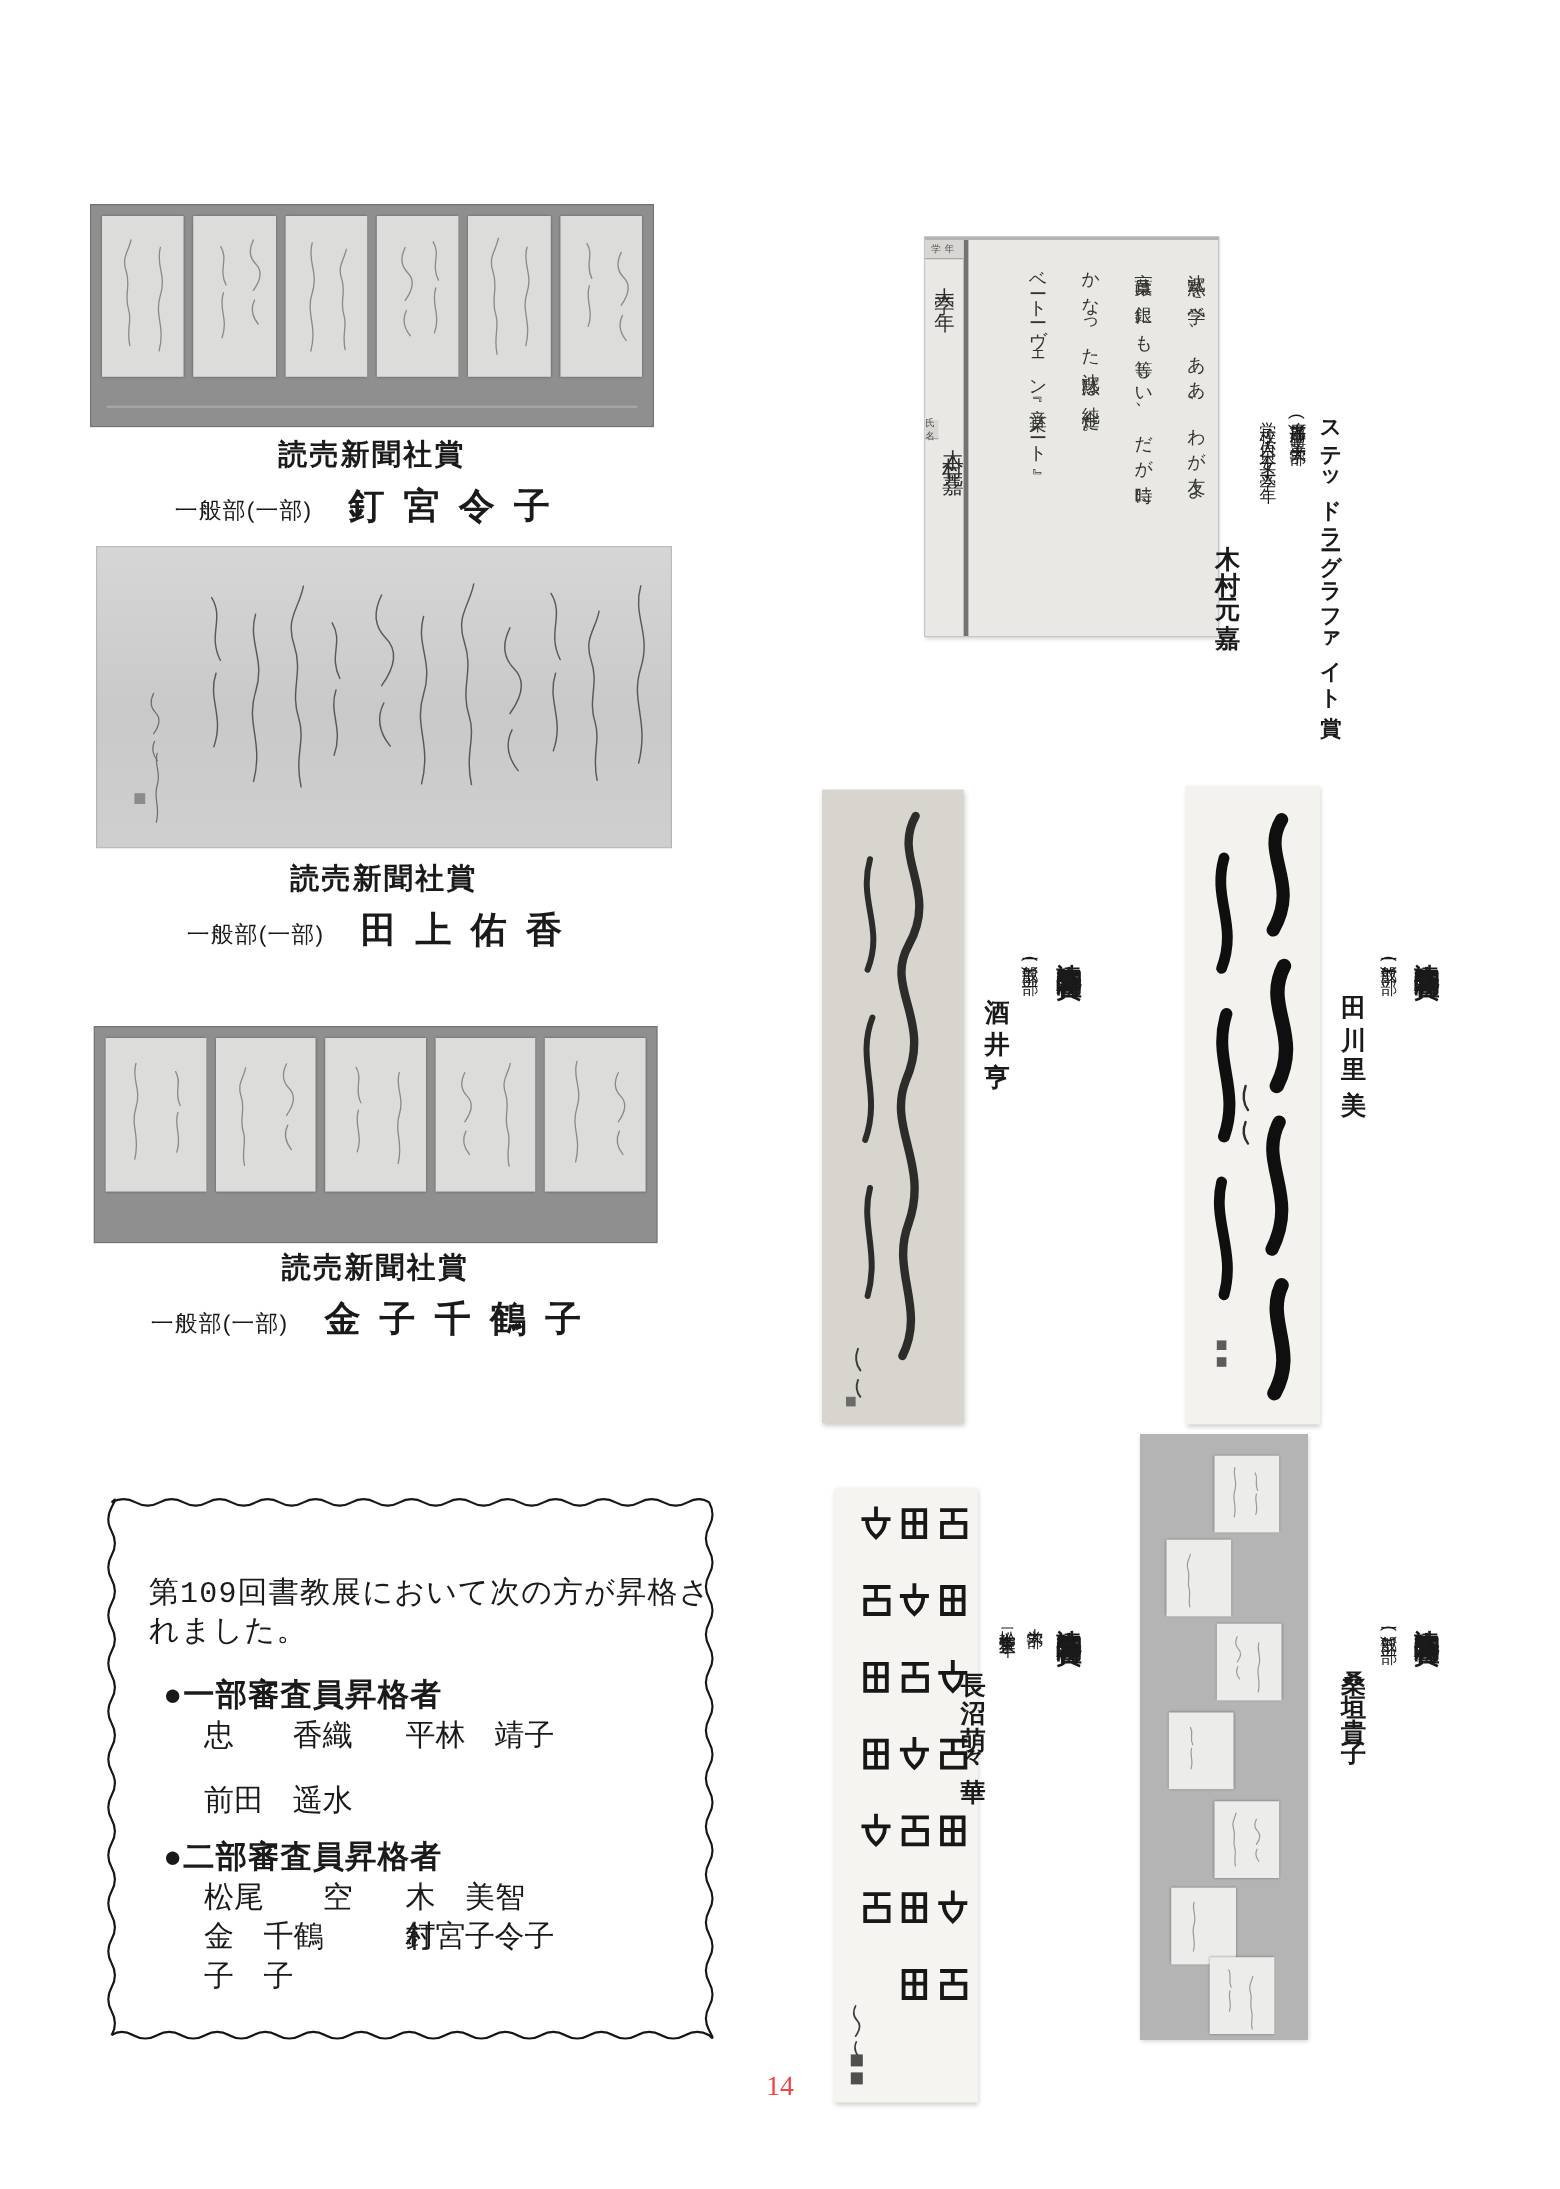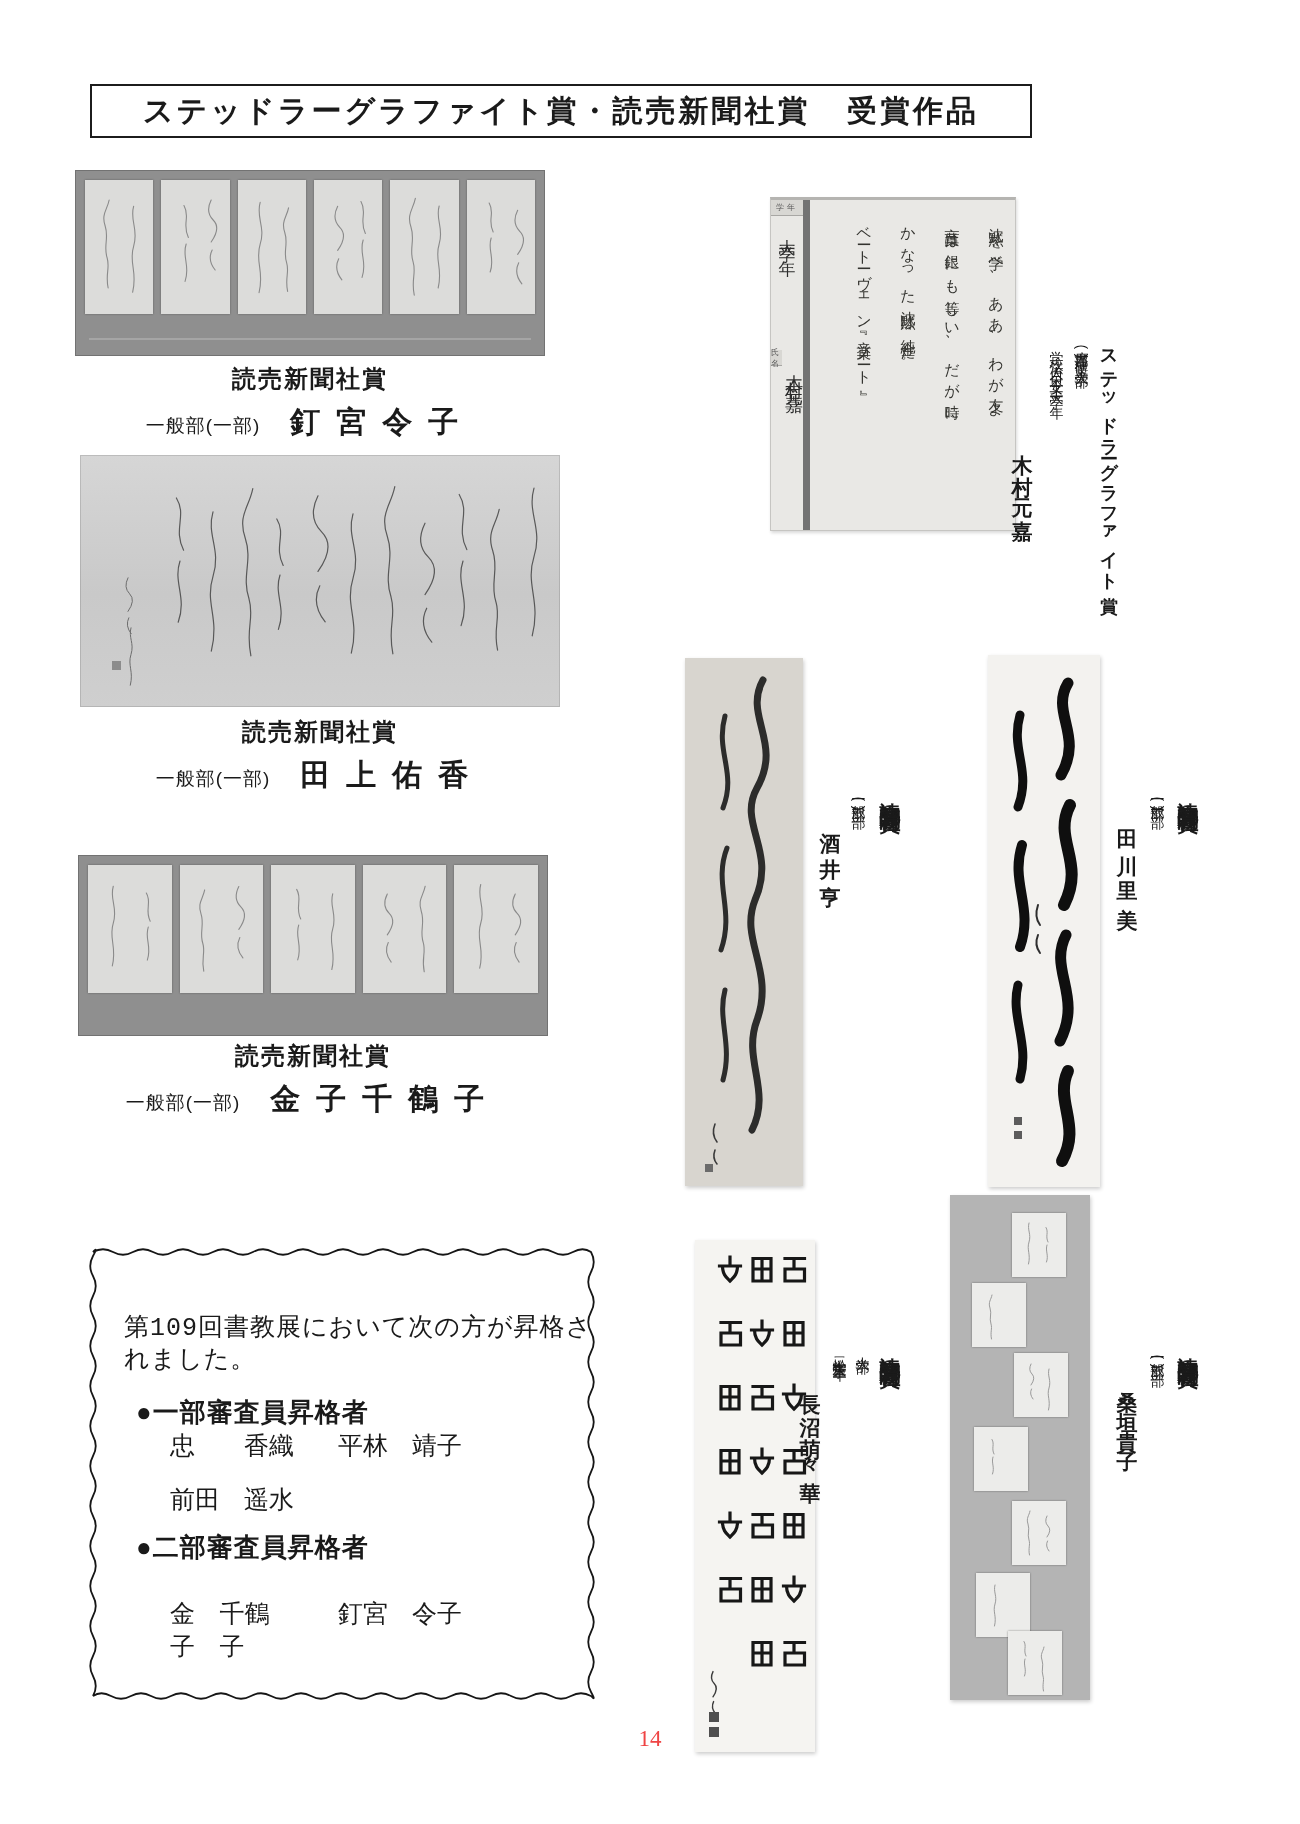--- a/index.html
+++ b/index.html
@@ -33,21 +33,21 @@
   .hcap{position:absolute;text-align:center;}
   .hcap-award{font-size:24px;font-weight:600;letter-spacing:2px;}
   .hcap-line2{margin-top:7px;display:flex;justify-content:center;align-items:baseline;gap:30px;}
   .hcap-div{font-size:19px;font-weight:500;letter-spacing:1px;}
   .hcap-name{font-size:30px;font-weight:700;letter-spacing:16px;}
 
   
   .hardpen{position:absolute;left:770px;top:197px;width:244px;height:330px;
            background:#e9e8e5;border:1px solid #c6c5c2;border-top:3px solid #b5b4b1;
            display:flex;box-shadow:1px 2px 3px rgba(0,0,0,.15);}
-  .hp-side{width:32px;border-right:7px solid #737373;display:flex;flex-direction:column;}
+  .hp-side{width:32px;border-right:4px solid #737373;display:flex;flex-direction:column;}
   .hp-label{height:15px;background:#d8d7d3;border-bottom:1px solid #a8a7a4;
             font-size:8px;color:#555;display:flex;align-items:center;justify-content:center;letter-spacing:3px;}
   .hp-val{flex:0 0 auto;writing-mode:vertical-rl;margin:10px auto 0 auto;
           font-family:"Liberation Serif",serif;font-size:17px;letter-spacing:7px;color:#2c2c2c;}
   .hp-grade{height:150px;display:flex;flex-direction:column;border-bottom:0;}
   .hp-name{flex:1;display:flex;}
   .hp-main{flex:1;writing-mode:vertical-rl;padding:16px 12px 10px 4px;
            font-family:"Liberation Serif",serif;font-size:15px;letter-spacing:3.5px;color:#33332f;}
   .hp-main span{display:block;margin-block-end:29px;line-height:1;}
 
@@ -99,23 +99,20 @@
     <path id="k4" d="M10,6 q-6,12 2,20 q8,8 -2,22 m1,8 q-5,10 3,20" fill="none"></path>
     <path id="bold1" d="M18,6 C10,22 26,30 16,48 C8,62 24,70 16,88" fill="none"></path>
     <path id="seal1" d="M4,3 H17 M10,3 V10 M4,10 H17 M4,10 V18 M17,10 V18 M4,18 H17" fill="none"></path>
     <path id="seal2" d="M4,3 V18 M10,3 V18 M16,3 V18 M4,3 H16 M4,18 H16 M4,10 H16" fill="none"></path>
     <path id="seal3" d="M10,2 V8 M3,8 H17 M5,8 C5,14 8,16 10,18 M15,8 C15,14 12,16 10,18" fill="none"></path>
   </defs>
 </svg>
 
 <div class="page">
 
-  <div class="title-box">
-    <span>ステッドラーグラファイト賞・読売新聞社賞 受賞作品</span>
-  </div>
 
   <div class="photo photo1">
     <div class="panel-row">
       <div class="panel">
           <svg class="pansvg" viewBox="0 0 64 134">
             <use href="#k2" transform="translate(10,16) scale(1.0)"></use>
             <use href="#k1" transform="translate(36,22) scale(1.05)"></use>
           </svg>
         </div>
       <div class="panel">
@@ -405,20 +402,30 @@
           <span>前田</span>
           <span>遥水</span>
         </div>
       <div class="pr-cell c2">
           <span></span>
           <span></span>
         </div>
     </div>
 
     <div class="pr-head" style="top:287px">●二部審査員昇格者</div>
+    <div class="pr-row" style="top:321px">
+      <div class="pr-cell">
+          <span>松尾</span>
+          <span>空</span>
+        </div>
+      <div class="pr-cell c2">
+          <span>木村</span>
+          <span>美智子</span>
+        </div>
+    </div>
     <div class="pr-row" style="top:354px">
       <div class="pr-cell">
           <span>金子</span>
           <span>千鶴子</span>
         </div>
       <div class="pr-cell c2">
           <span>釘宮</span>
           <span>令子</span>
         </div>
     </div>

